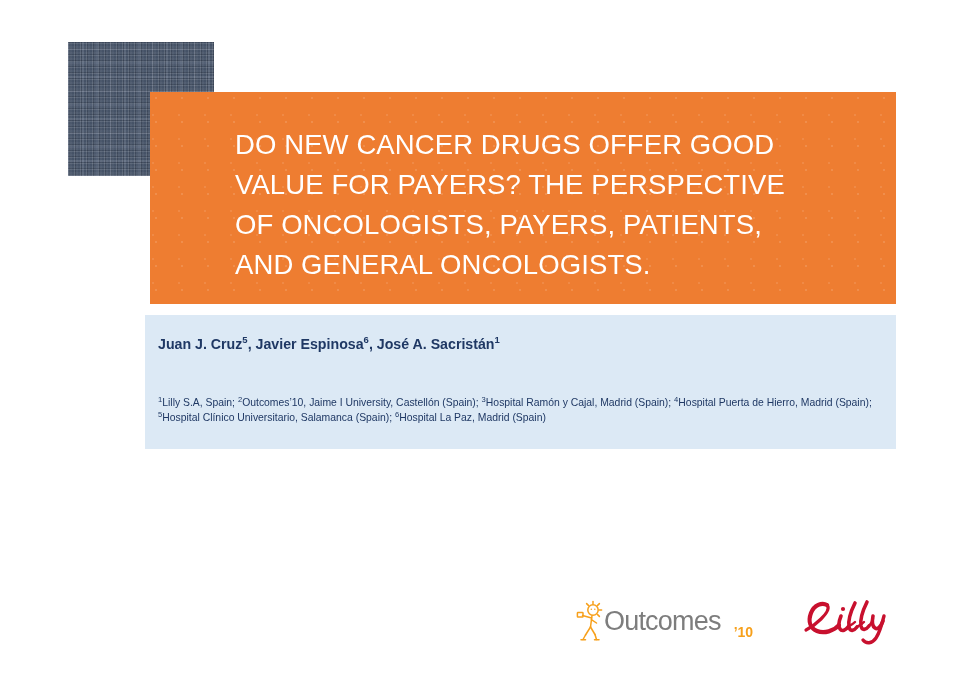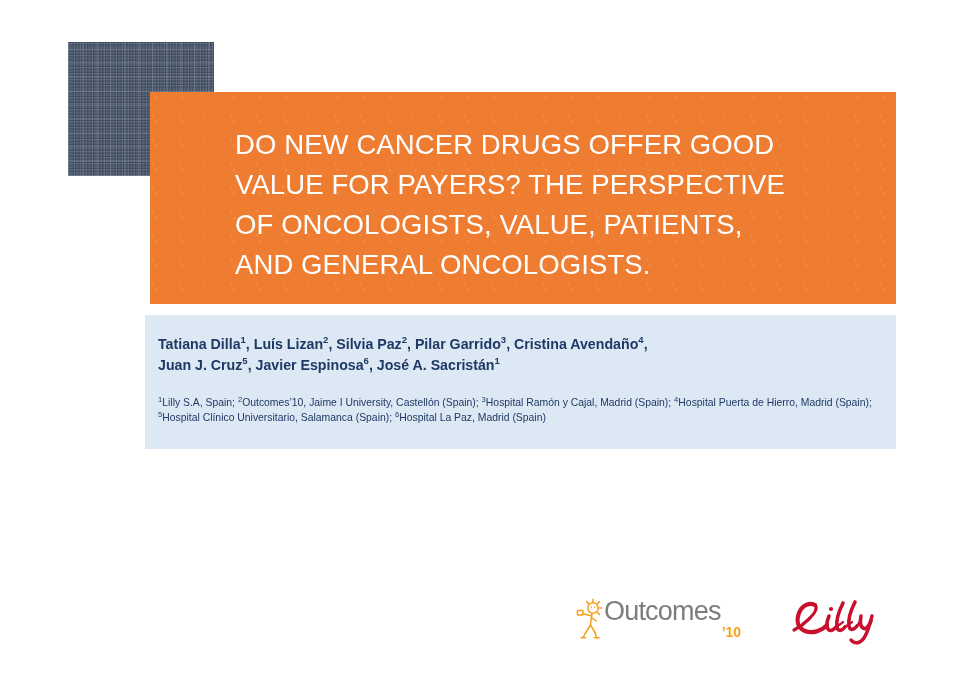--- a/index.html
+++ b/index.html
@@ -131,20 +131,21 @@
     left: 575px;
     top: 583px;
     height: 52px;
     display: flex;
     align-items: center;
     gap: 44px;
   }
 
   .outcomes-logo {
     display: flex;
+    align-items: center;
     height: 46px;
   }
 
   .outcomes-mark {
     width: 30px;
     height: 42px;
     flex: 0 0 30px;
   }
 
   .outcomes-word {
@@ -156,49 +157,48 @@
     margin-left: -1px;
     font-weight: 400;
   }
 
   .outcomes-sup {
     font-family: "Liberation Sans", sans-serif;
     font-size: 14px;
     font-weight: bold;
     color: #f7a01b;
     line-height: 1;
-    margin-left: 1px;
+    margin-left: 13px;
     align-self: flex-end;
     padding-bottom: 5px;
   }
 
   .lilly-logo {
     width: 104px;
     height: 50px;
   }
 </style>
 </head>
 <body>
 
 <div class="slide">
 
   <div class="texture-square"></div>
 
   <div class="title-banner">
     <div class="title-text">
       <div>DO NEW CANCER DRUGS OFFER GOOD</div>
       <div>VALUE FOR PAYERS? THE PERSPECTIVE</div>
-      <div>OF ONCOLOGISTS, VALUE, PATIENTS,</div>
+      <div>OF ONCOLOGISTS, PAYERS, PATIENTS,</div>
       <div>AND GENERAL ONCOLOGISTS.</div>
     </div>
   </div>
 
   <div class="author-panel">
     <div class="authors">
-      <div>Tatiana Dilla<sup>1</sup>, Luís Lizan<sup>2</sup>, Silvia Paz<sup>2</sup>, Pilar Garrido<sup>3</sup>, Cristina Avendaño<sup>4</sup>,</div>
       <div>Juan J. Cruz<sup>5</sup>, Javier Espinosa<sup>6</sup>, José A. Sacristán<sup>1</sup></div>
     </div>
     <div class="affiliations"><sup>1</sup>Lilly S.A, Spain; <sup>2</sup>Outcomes’10, Jaime I University, Castellón (Spain); <sup>3</sup>Hospital Ramón y Cajal, Madrid (Spain); <sup>4</sup>Hospital Puerta de Hierro, Madrid (Spain); <sup>5</sup>Hospital Clínico Universitario, Salamanca (Spain); <sup>6</sup>Hospital La Paz, Madrid (Spain)</div>
   </div>
 
   <div class="logo-row">
 
     <div class="outcomes-logo">
       <svg class="outcomes-mark" viewBox="0 0 30 42">
         <g stroke="#f7a01b" stroke-width="1.5" fill="none" stroke-linecap="round">

